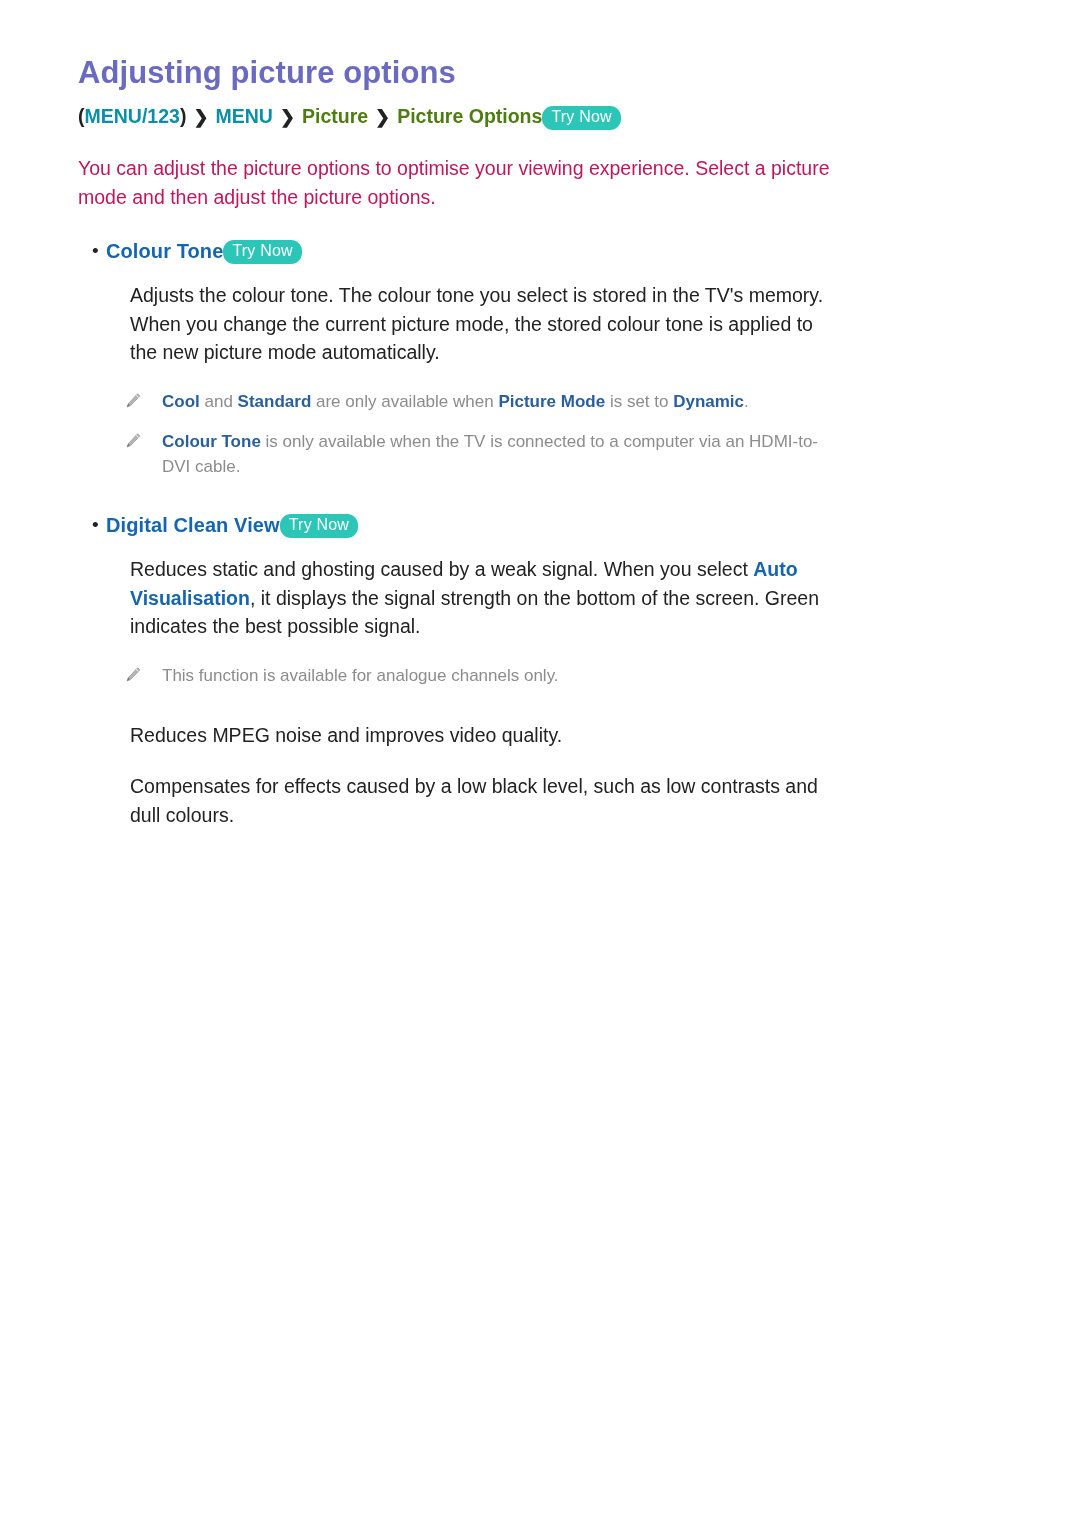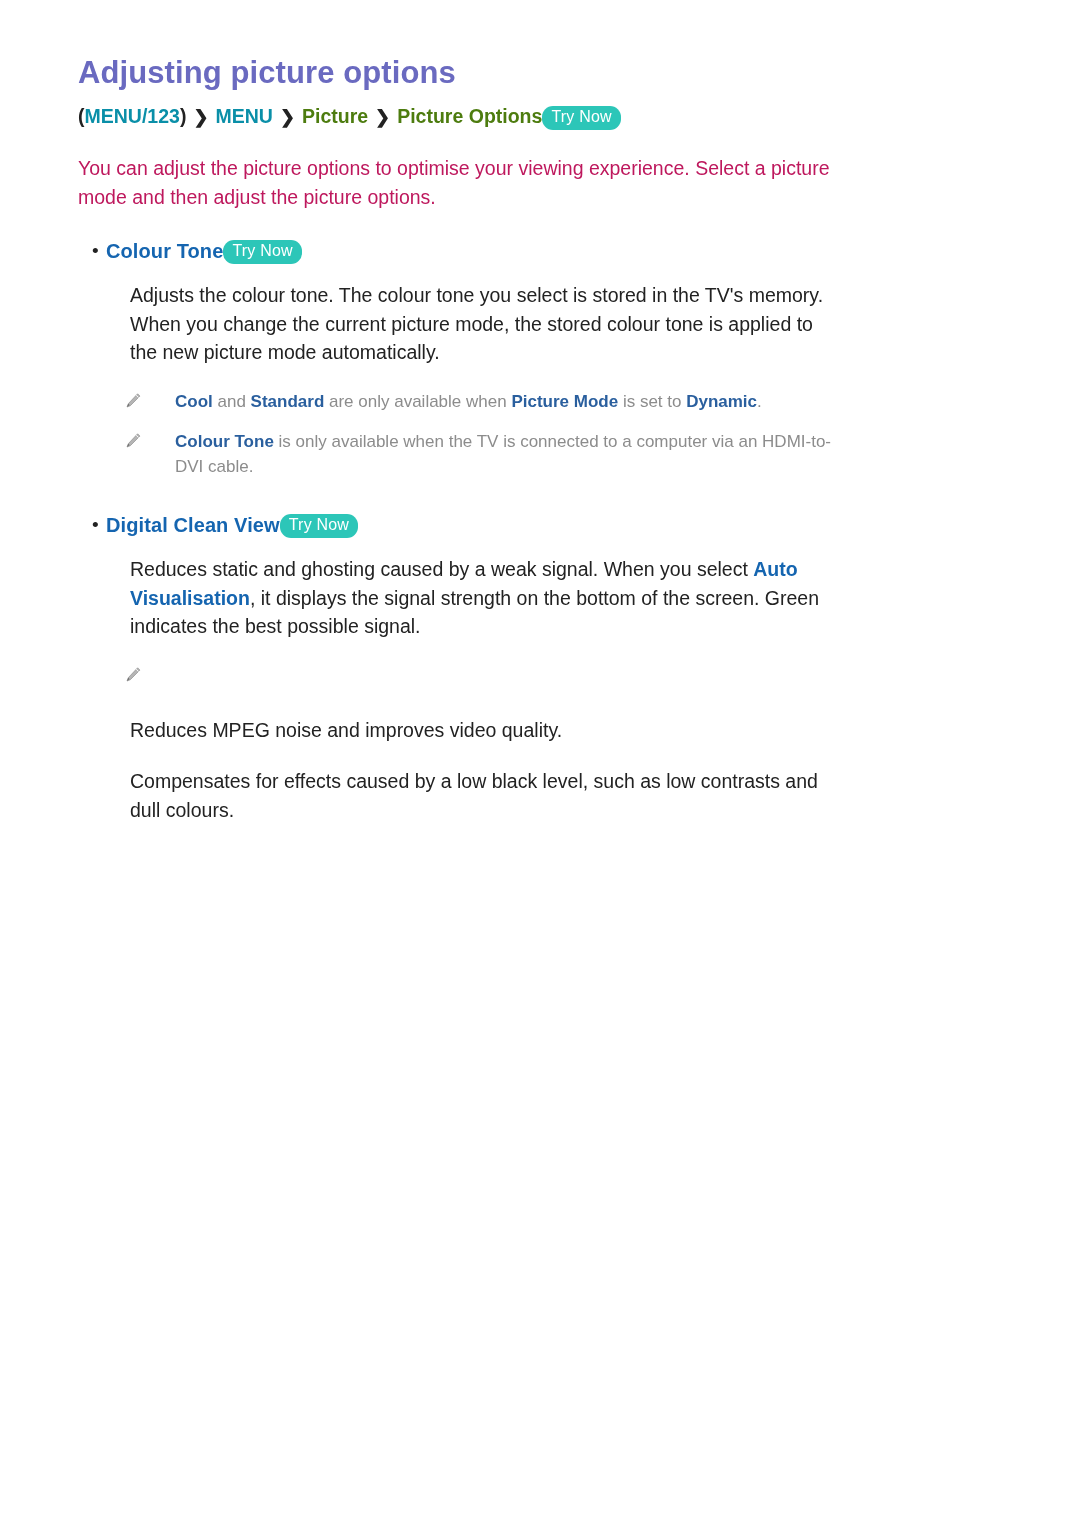--- a/index.html
+++ b/index.html
@@ -109,21 +109,20 @@
     max-width: 905px;
   }
   .hl-blue { color: #1565b0; font-weight: bold; }
 
   
   .note-row {
     display: flex;
     align-items: flex-start;
     margin: 0 0 14px 0;
     padding-left: 46px;
-    gap: 13px;
   }
   .note-icon {
     flex: 0 0 38px;
     width: 38px;
     padding-top: 3px;
   }
   .note-icon svg { display: block; }
   .note-text {
     font-size: 17px;
     line-height: 1.5;
@@ -186,20 +185,21 @@
   <p class="body-para"><span>Reduces static and ghosting caused by a weak signal. When you select </span><span class="hl-blue">Auto Visualisation</span><span>, it displays the signal strength on the bottom of the screen. Green indicates the best possible signal.</span></p>
 
   <div class="note-row">
     <span class="note-icon">
       <svg width="18" height="18" viewBox="0 0 18 18" aria-hidden="true">
         <path d="M13.6 1.8 L15.9 4.1 L6.3 13.7 L3.0 15.0 L4.3 11.7 Z" fill="#b5b5b5" stroke="#8f8f8f" stroke-width="0.7"></path>
         <path d="M3.0 15.0 L4.3 11.7 L5.6 13.0 Z" fill="#6e6e6e"></path>
         <path d="M12.2 3.2 L14.5 5.5" stroke="#ffffff" stroke-width="0.9"></path>
       </svg>
     </span>
+    <span class="note-text">This function is available for analogue channels only.</span>
   </div>
 
   <div class="gap-md"></div>
 
   <p class="body-para">Reduces MPEG noise and improves video quality.</p>
 
   <p class="body-para">Compensates for effects caused by a low black level, such as low contrasts and dull colours.</p>
 
 
 </div>

